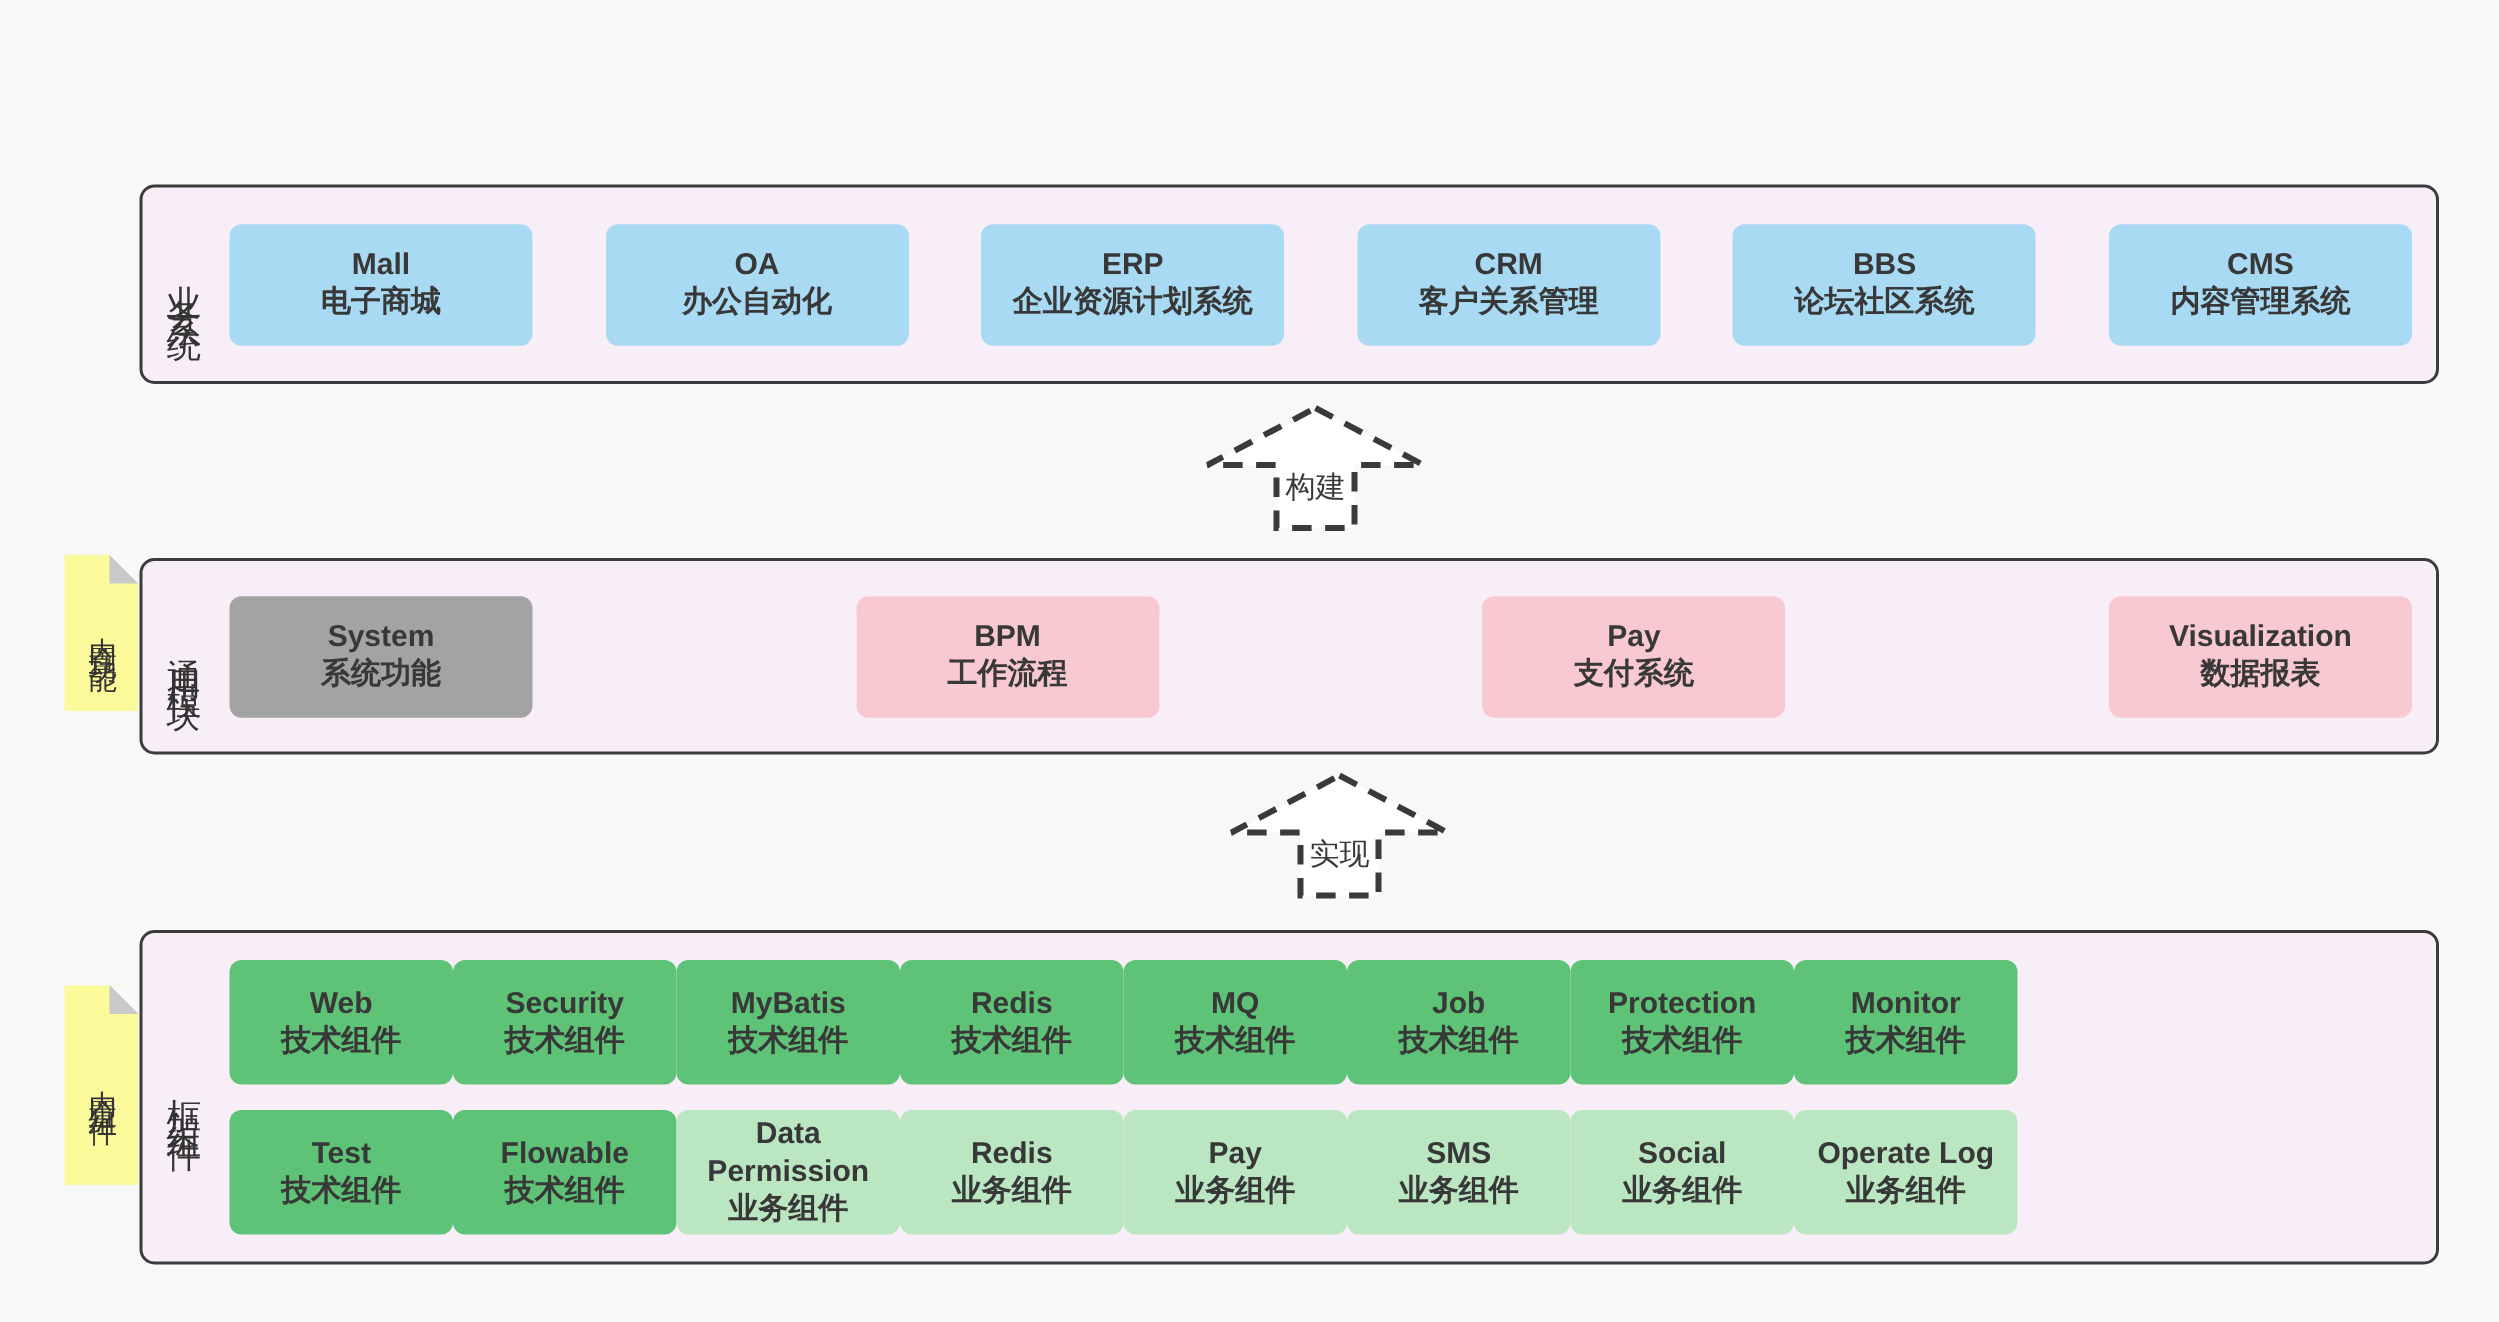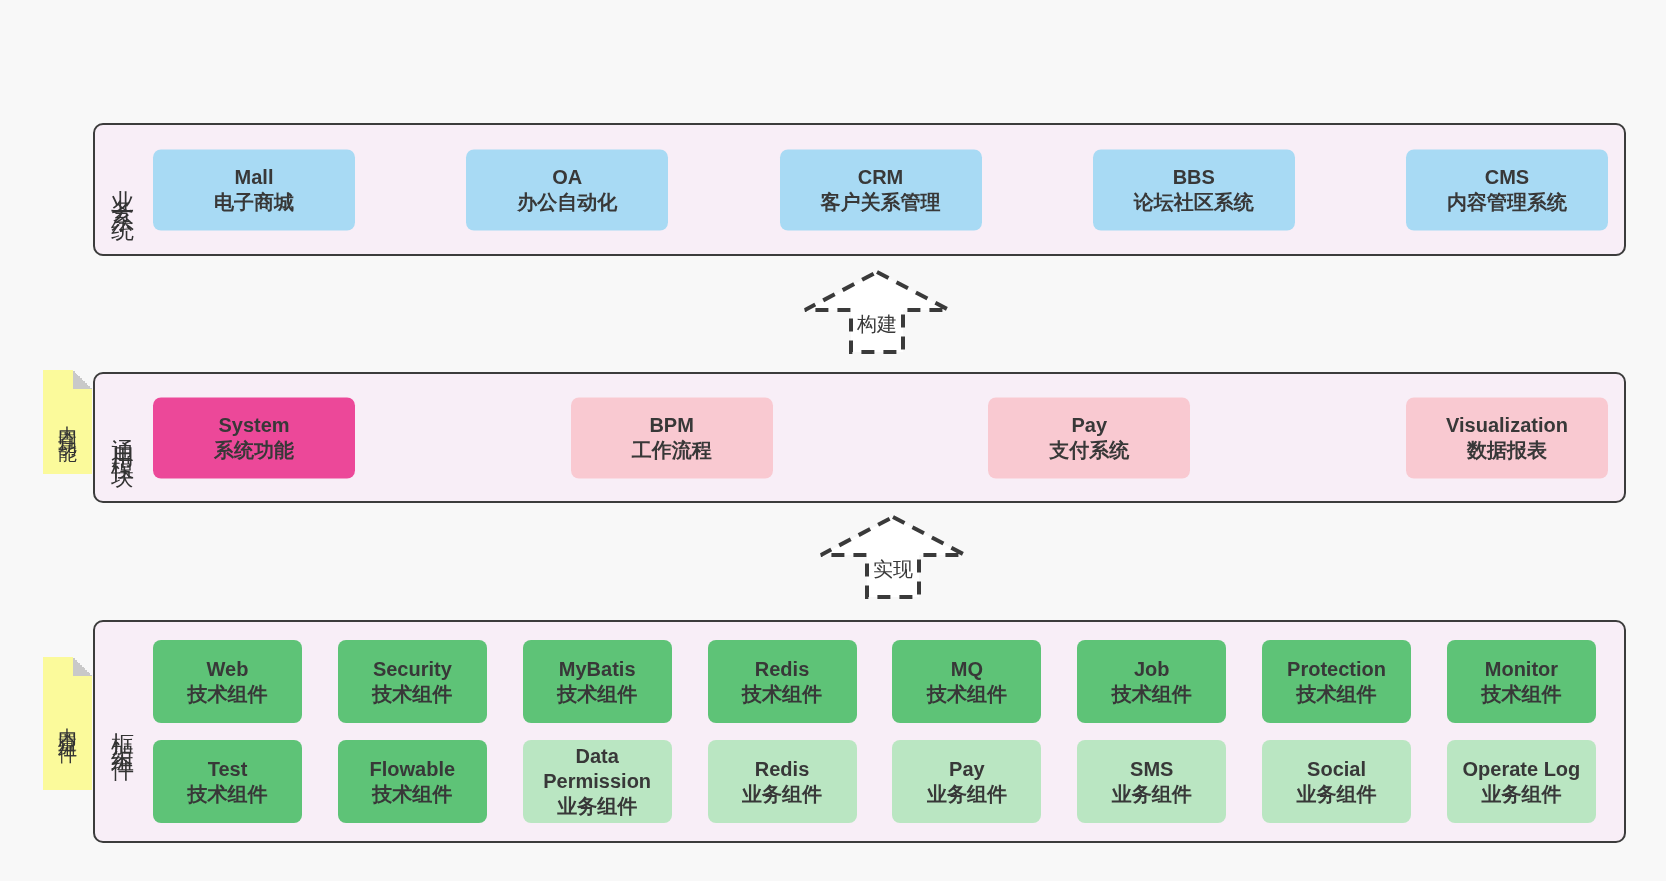--- a/index.html
+++ b/index.html
@@ -37,35 +37,35 @@
   
   .row{
     position:absolute;left:58px;right:16px;top:50%;
     transform:translateY(-50%);
     display:flex;justify-content:space-between;
   }
   .rows2{
     position:absolute;left:58px;right:28px;top:18px;bottom:18px;
     display:flex;flex-direction:column;justify-content:space-between;
   }
-  .row8{display:flex;justify-content:space-between;}
+  .row8{display:flex;}
   .box{
     border-radius:8px;
     display:flex;flex-direction:column;
     align-items:center;justify-content:center;
     text-align:center;
     color:#383838;
     box-sizing:border-box;
     padding:2px 4px;
   }
   .row .box{width:202px;height:81px;}
   .row8 .box{width:149px;height:83px;}
   .box .bname,.box .bsub{font-size:20px;line-height:25px;font-weight:bold;}
   .blue{background:#a8daf4;}
-  .red{background:#ec4899;justify-content:center;}
+  .red{background:#a3a3a3;justify-content:center;}
   .pink{background:#f9c9d1;}
   .green{background:#5ec377;}
   .green-light{background:#bae6c2;}
   
   .sticky{
     position:absolute;left:43px;width:49px;
     background:#fbfa9b;
     z-index:3;
     display:flex;align-items:center;justify-content:center;
   }
@@ -103,20 +103,24 @@
   <section class="layer layer-business">
     <div class="vlabel">业务系统</div>
     <div class="row">
       <div class="box blue">
         <div class="bname">Mall</div>
         <div class="bsub">电子商城</div>
       </div>
       <div class="box blue">
         <div class="bname">OA</div>
         <div class="bsub">办公自动化</div>
+      </div>
+      <div class="box blue">
+        <div class="bname">ERP</div>
+        <div class="bsub">企业资源计划系统</div>
       </div>
       <div class="box blue">
         <div class="bname">CRM</div>
         <div class="bsub">客户关系管理</div>
       </div>
       <div class="box blue">
         <div class="bname">BBS</div>
         <div class="bsub">论坛社区系统</div>
       </div>
       <div class="box blue">

